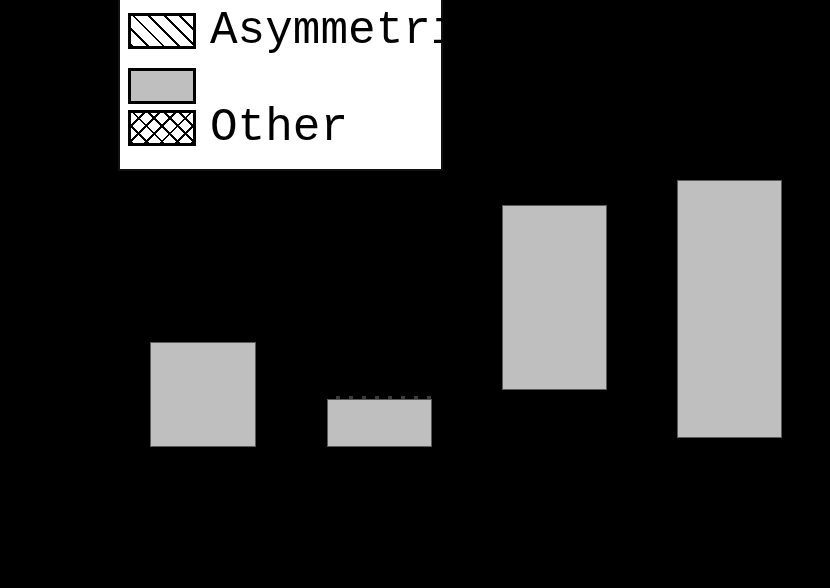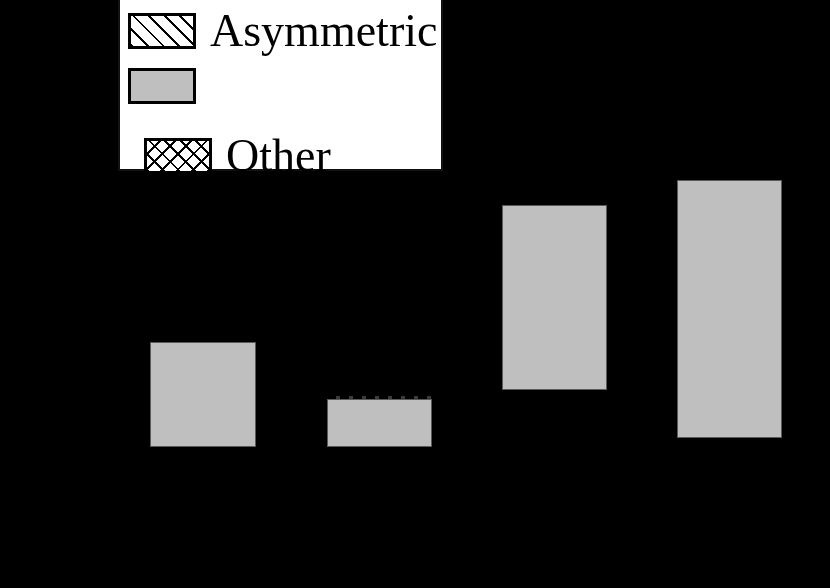--- a/index.html
+++ b/index.html
@@ -54,21 +54,21 @@
   .legend-row {
     position: absolute;
     left: 0;
     width: 100%;
     height: 55px;
     display: flex;
     align-items: center;
   }
   .legend-row.r0 { top: 3px; }
   .legend-row.r1 { top: 58px; }
-  .legend-row.r2 { top: 128px; margin-left: 16px; }
+  .legend-row.r2 { top: 100px; }
 
   .swatch {
     position: relative;
     width: 68px;
     height: 36px;
     margin-left: 8px;
     box-sizing: border-box;
     border: 3px solid #000000;
     background-color: #ffffff;
     flex: 0 0 auto;
@@ -91,21 +91,21 @@
       repeating-linear-gradient(-45deg,
         #000000 0px, #000000 2px,
         rgba(255,255,255,0) 2px, rgba(255,255,255,0) 11px);
   }
   .legend-label {
     margin-left: 14px;
     font-size: 46px;
     line-height: 46px;
     color: #000000;
     white-space: nowrap;
-    font-family: Liberation Serif, serif;
+    font-family: Liberation Mono, monospace;
   }
 </style>
 </head>
 <body>
 
 <div id="root">
 
   <div id="plot">
 
     <div class="bar" style="left:150px; top:342px; width:106px; height:105px;"></div>

